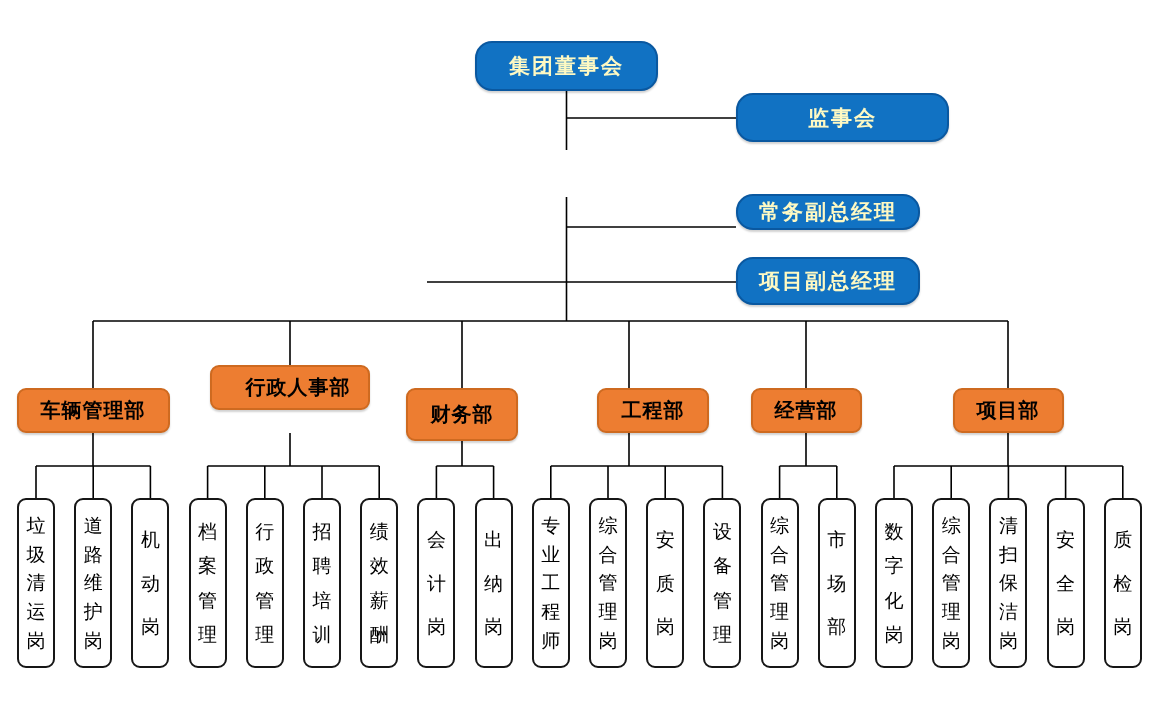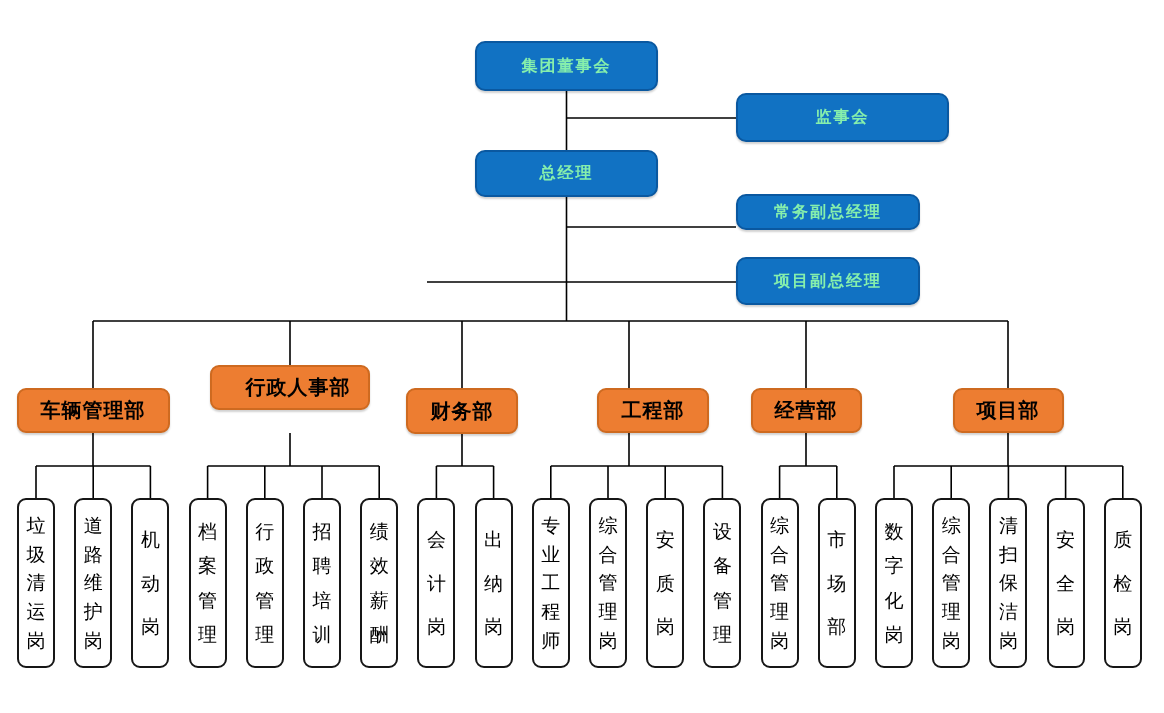--- a/index.html
+++ b/index.html
@@ -16,23 +16,23 @@
   #wires { position: absolute; left: 0; top: 0; width: 1164px; height: 713px; }
   .node {
     position: absolute;
     box-sizing: border-box;
     display: flex; align-items: center; justify-content: center;
     text-align: center;
   }
   .exec {
     background: #1172C3;
     border: 2px solid #0A58A0;
-    border-radius: 10px;
-    color: #86efac;
-    font-size: 16px;
+    border-radius: 17px;
+    color: #fef9c3;
+    font-size: 21px;
     font-weight: 700;
     letter-spacing: 2px;
     box-shadow: 0 2px 2px rgba(0,0,0,0.18);
   }
   .dept {
     background: #ED7D31;
     border: 2px solid #CE6A20;
     border-radius: 9px;
     color: #000000;
     font-size: 20px;
@@ -106,21 +106,20 @@
       <line x1="894" y1="466" x2="1122.8" y2="466" stroke="#000000" stroke-width="1.6"></line>
       <line x1="894" y1="466" x2="894" y2="498" stroke="#000000" stroke-width="1.6"></line>
       <line x1="951.2" y1="466" x2="951.2" y2="498" stroke="#000000" stroke-width="1.6"></line>
       <line x1="1008.4000000000001" y1="466" x2="1008.4000000000001" y2="498" stroke="#000000" stroke-width="1.6"></line>
       <line x1="1065.6000000000001" y1="466" x2="1065.6000000000001" y2="498" stroke="#000000" stroke-width="1.6"></line>
       <line x1="1122.8" y1="466" x2="1122.8" y2="498" stroke="#000000" stroke-width="1.6"></line>
     </svg>
 
   <div class="node exec" id="box-board">集团董事会</div>
   <div class="node exec" id="box-supervisory">监事会</div>
-  <div class="node exec" id="box-gm">总经理</div>
   <div class="node exec" id="box-exec-deputy">常务副总经理</div>
   <div class="node exec" id="box-proj-deputy">项目副总经理</div>
 
   <div id="generated-nodes">
       <div class="node dept" style="left: 16.5px; top: 388px; width: 153px; height: 45px;">车辆管理部</div>
       <div class="node leaf" style="left: 17px; top: 498px; width: 38px; height: 170px;">
         <span>垃</span>
         <span>圾</span>
         <span>清</span>
         <span>运</span>
@@ -156,21 +155,21 @@
         <span>聘</span>
         <span>培</span>
         <span>训</span>
       </div>
       <div class="node leaf" style="left: 360.2px; top: 498px; width: 38px; height: 170px;">
         <span>绩</span>
         <span>效</span>
         <span>薪</span>
         <span>酬</span>
       </div>
-      <div class="node dept" style="left: 406px; top: 388px; width: 112px; height: 46px;">财务部</div>
+      <div class="node dept" style="left: 406px; top: 388px; width: 112px; height: 53px;">财务部</div>
       <div class="node leaf" style="left: 417.4px; top: 498px; width: 38px; height: 170px;">
         <span>会</span>
         <span>计</span>
         <span>岗</span>
       </div>
       <div class="node leaf" style="left: 474.6px; top: 498px; width: 38px; height: 170px;">
         <span>出</span>
         <span>纳</span>
         <span>岗</span>
       </div>

